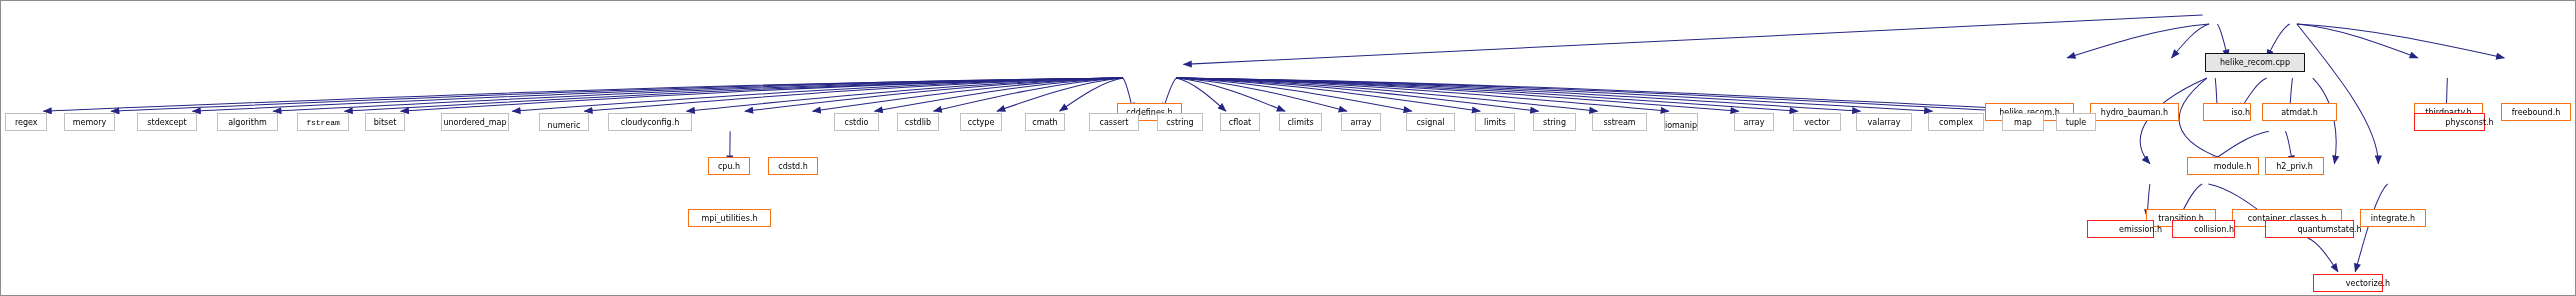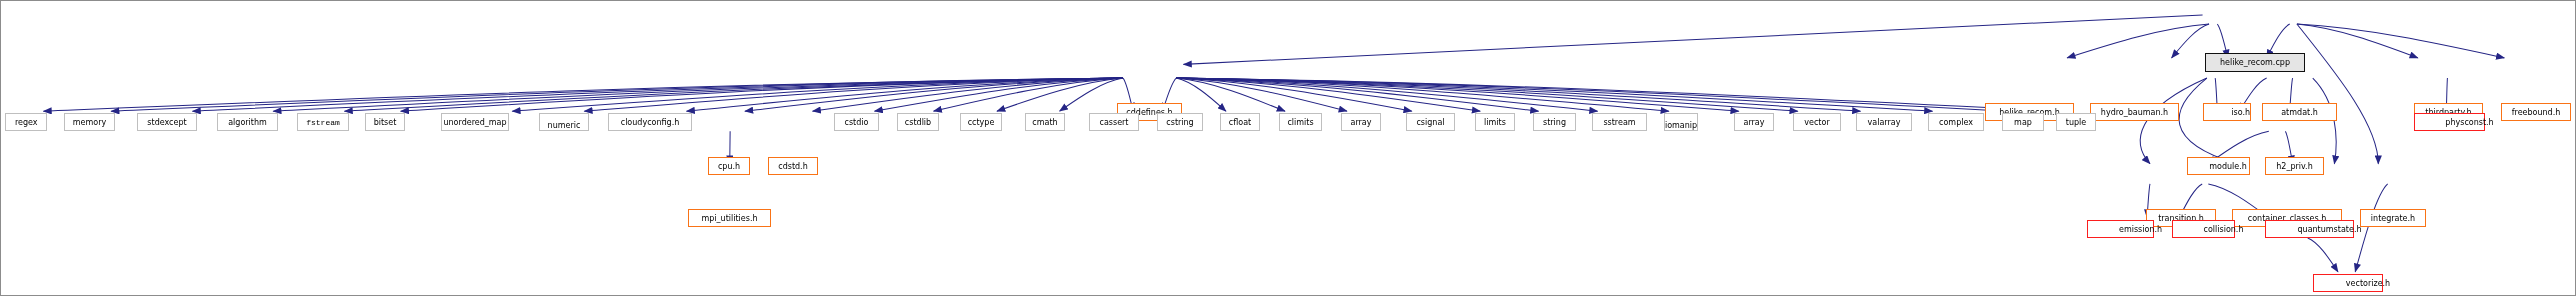--- a/index.html
+++ b/index.html
@@ -208,21 +208,21 @@
       </div>
       <div class="node system" style="left: 1927px; top: 112px; width: 56px;">
         <span>complex</span>
       </div>
       <div class="node system" style="left: 2001px; top: 112px; width: 42px;">
         <span>map</span>
       </div>
       <div class="node system" style="left: 2055px; top: 112px; width: 40px;">
         <span>tuple</span>
       </div>
-      <div class="node project" style="left: 2186px; top: 112px; width: 63px; padding-left: 19px;">
+      <div class="node project" style="left: 2186px; top: 112px; width: 72px; padding-left: 19px;">
         <span>module.h</span>
       </div>
       <div class="node project" style="left: 2264px; top: 112px; width: 59px;">
         <span>h2_priv.h</span>
       </div>
       <div class="node truncated" style="left: 2413px; top: 112px; width: 71px;">
         <span>physconst.h</span>
       </div>
       <div class="node project" style="left: 687px; top: 164px; width: 83px;">
         <span>mpi_utilities.h</span>
@@ -232,21 +232,21 @@
       </div>
       <div class="node project" style="left: 2231px; top: 164px; width: 110px;">
         <span>container_classes.h</span>
       </div>
       <div class="node project" style="left: 2359px; top: 164px; width: 66px;">
         <span>integrate.h</span>
       </div>
       <div class="node truncated" style="left: 2086px; top: 219px; width: 67px;">
         <span>emission.h</span>
       </div>
-      <div class="node truncated" style="left: 2171px; top: 219px; width: 63px;">
+      <div class="node truncated" style="left: 2171px; top: 219px; width: 63px; justify-content: flex-end;">
         <span>collision.h</span>
       </div>
       <div class="node truncated" style="left: 2264px; top: 219px; width: 89px;">
         <span>quantumstate.h</span>
       </div>
       <div class="node truncated" style="left: 2312px; top: 273px; width: 70px;">
         <span>vectorize.h</span>
       </div>
     </div>
 </div>

